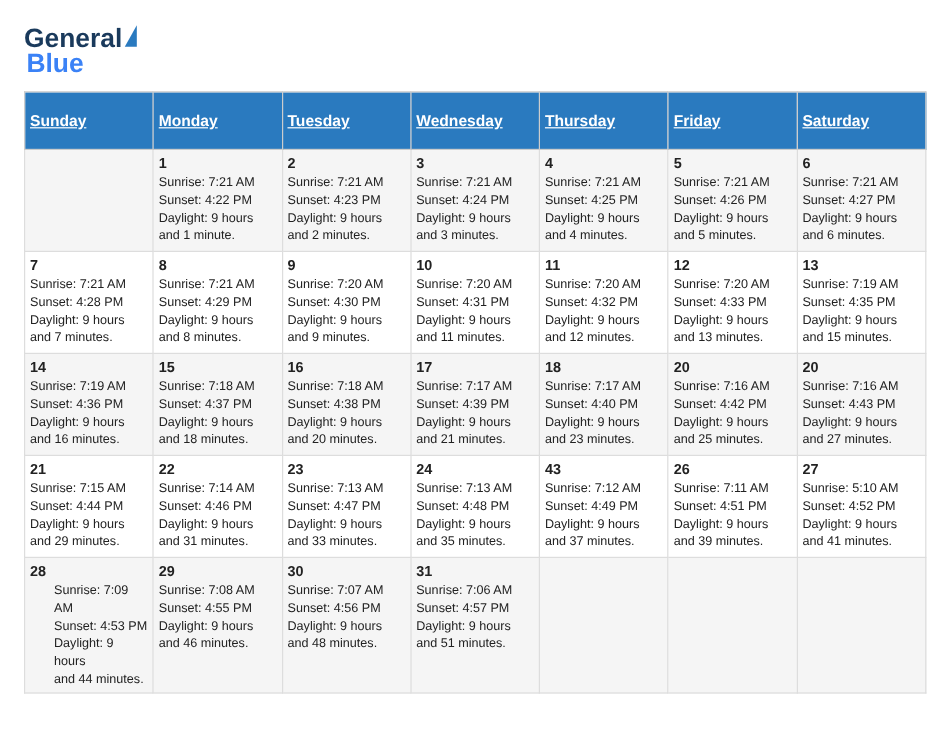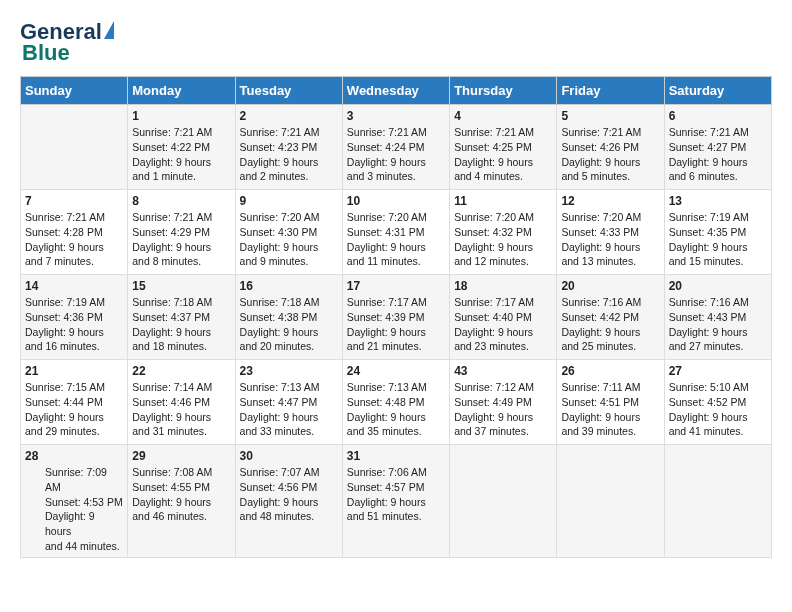--- a/index.html
+++ b/index.html
@@ -42,25 +42,26 @@
     table {
       width: 100%;
       border-collapse: collapse;
       table-layout: fixed;
     }
     thead tr {
       background-color: #2a7abf;
       color: #fff;
     }
     thead th {
-      padding: 6px 4px;
+      padding: 16px 4px;
       font-size: 13px;
       font-weight: bold;
       text-align: left;
       border: 1px solid #ccc;
+      text-decoration: underline;
     }
     tbody tr {
       border: 1px solid #ccc;
     }
     tbody td {
       vertical-align: top;
       padding: 4px 4px;
       font-size: 10.5px;
       color: #222;
       border: 1px solid #ddd;
@@ -85,21 +86,21 @@
 </head>
 <body>
 
 <div class="header">
   <div class="logo">
     <div style="display:flex; align-items:center;">
       <span class="logo-text">
         <span style="color:#1a3a5c;">General</span><span style="display:inline-block; width:0; height:0; border-left:10px solid transparent; border-bottom:18px solid #2a7abf; margin-left:2px;"></span>
       </span>
     </div>
-    <div style="color:#0f766e; font-size:22px; font-weight:bold; margin-top:-4px; padding-left:2px;">Blue</div>
+    <div style="color:#3b82f6; font-size:22px; font-weight:bold; margin-top:-4px; padding-left:2px;">Blue</div>
   </div>
   <div class="title-section">
     <div class="month-title"></div>
     <div class="subtitle"></div>
   </div>
 </div>
 
 <table>
   <thead>
     <tr>

